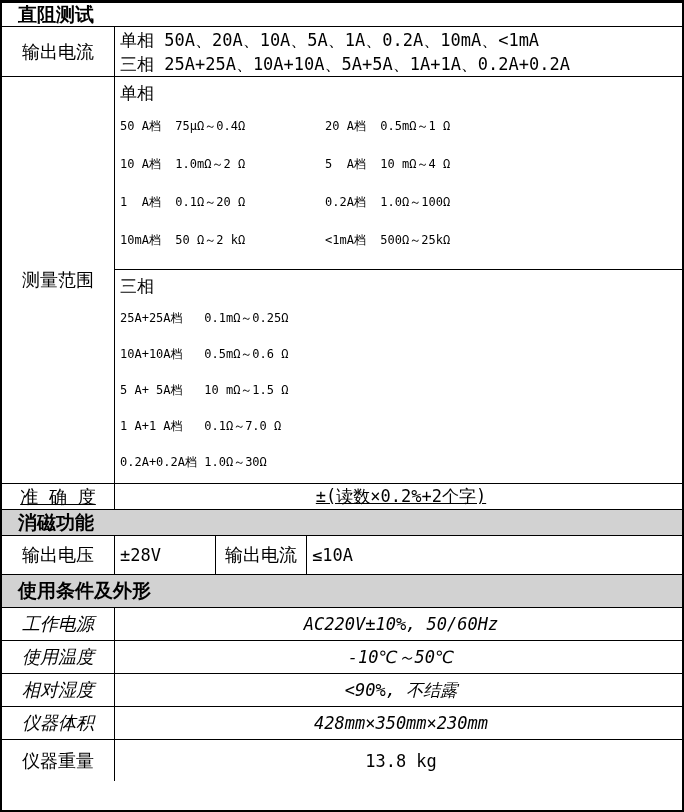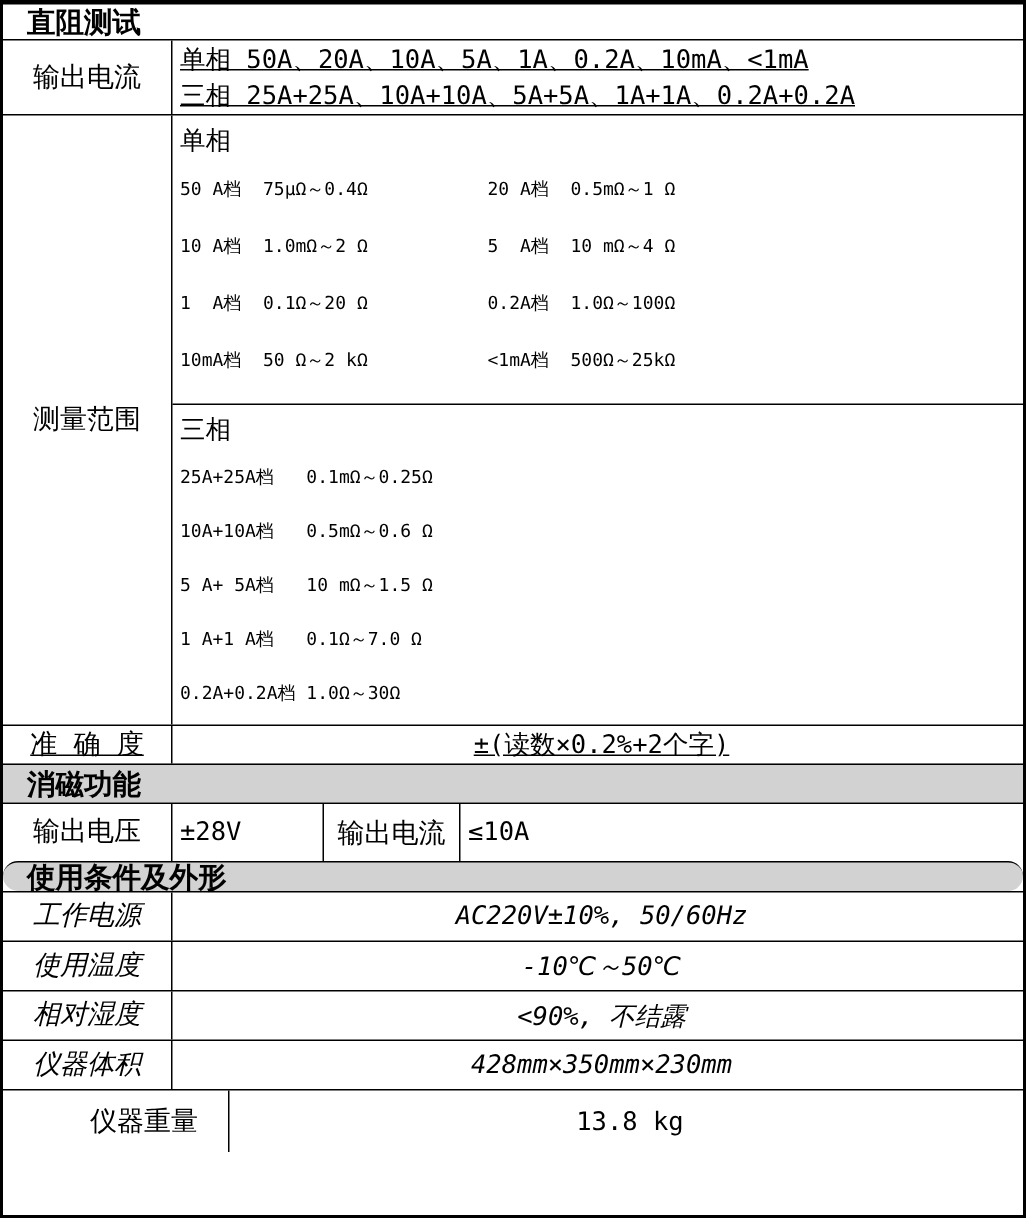--- a/index.html
+++ b/index.html
@@ -12,24 +12,24 @@
   .lbl{width:113px;flex:0 0 113px;border-right:1px solid #000;display:flex;flex-direction:column;align-items:center;justify-content:center;font-size:18px;box-sizing:border-box;text-align:center;line-height:24px;}
   .val{flex:1;display:flex;flex-direction:column;justify-content:center;padding-left:5px;font-size:17px;box-sizing:border-box;}
   .pre{white-space:pre;}
   .h1{height:23px;}
   .h2{height:50px;}
   .h3{height:407px;}
   .h4{height:26px;text-decoration:underline;}
   .h5{height:26px;}
   .h6{height:39px;}
   .h7{height:52px;}
-  .h8{height:20px;border-radius:11px;}
+  .h8{height:33px;}
   .h9{height:33px;font-style:italic;}
-  .h10{height:42px;padding-left:38px;}
-  .oc-line{line-height:24px;white-space:pre;text-decoration:underline;}
+  .h10{height:42px;}
+  .oc-line{line-height:24px;white-space:pre;}
   .range-val{flex:1;display:flex;flex-direction:column;padding:0;justify-content:flex-end;}
   .blk{box-sizing:border-box;padding:2px 0 0 5px;}
   .blk.sp{height:192px;}
   .blk.tp{height:214px;border-top:1px solid #000;}
   .blk-title{height:28px;display:flex;align-items:center;font-size:17px;}
   .r-line{height:38px;display:flex;align-items:center;white-space:pre;font-size:12px;}
   .tp .r-line{height:36px;}
   .r-left{display:inline-block;width:205px;white-space:pre;}
   .c2{width:101px;flex:0 0 101px;border-right:1px solid #000;display:flex;align-items:center;padding-left:5px;font-size:17px;box-sizing:border-box;}
   .c3{width:91px;flex:0 0 91px;border-right:1px solid #000;display:flex;align-items:center;justify-content:center;font-size:18px;box-sizing:border-box;}

